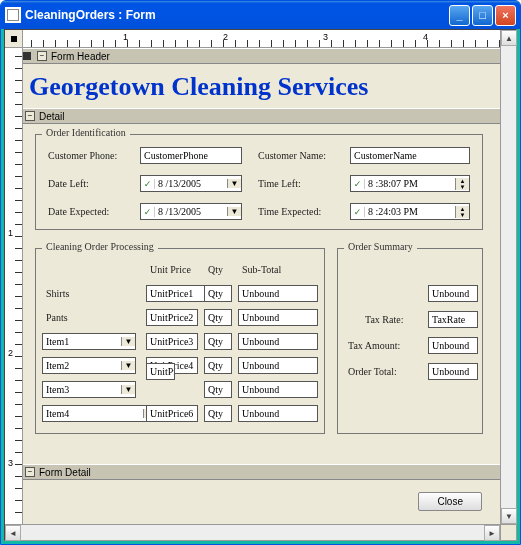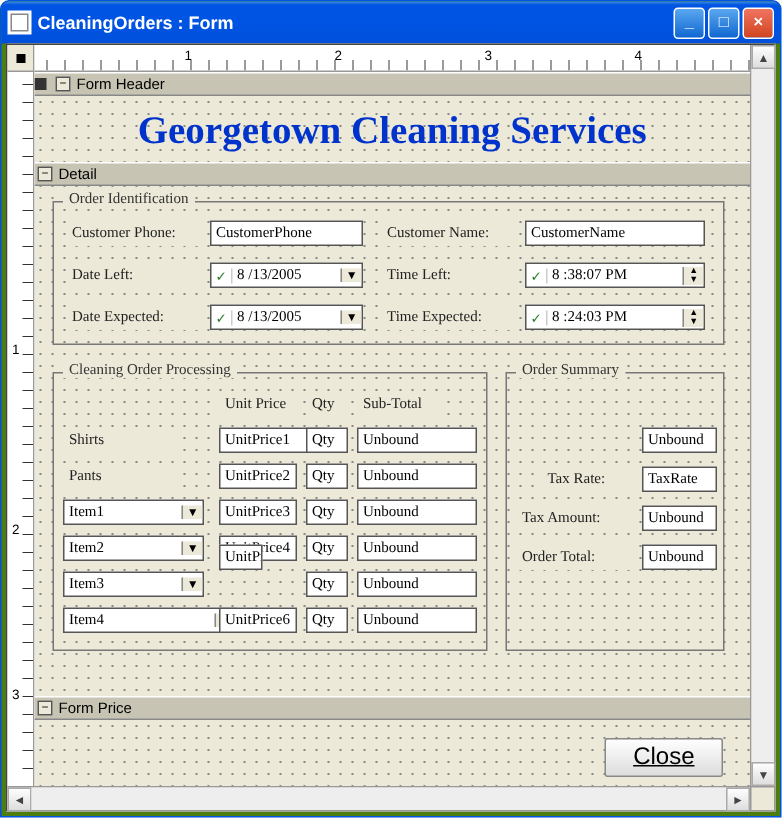--- a/index.html
+++ b/index.html
@@ -1,18 +1,18 @@
 <!DOCTYPE html>
 <html><head>
 <meta charset="utf-8">
 <style>
 * { box-sizing: border-box; margin: 0; padding: 0; }
 body { font-family: Tahoma, sans-serif; font-size: 11px; background: #fff; overflow: hidden; width: 521px; height: 545px; }
 
-.window { border: 1px solid #0054e3; border-radius: 6px 6px 0 0; width: 521px; height: 545px; background: #4d7c0f; position: relative; }
+.window { border: 1px solid #0054e3; border-radius: 6px 6px 0 0; width: 521px; height: 545px; background: #14b8a6; position: relative; }
 .titlebar { background: linear-gradient(to bottom, #3c8cde 0%, #0054e3 8%, #0054e3 50%, #0050da 100%); height: 28px; border-radius: 5px 5px 0 0; display: flex; align-items: center; padding: 0 4px; }
 .titlebar-icon { width: 16px; height: 16px; background: #fff; margin-right: 4px; display: inline-block; position: relative; }
 .titlebar-icon::before { content: ""; position: absolute; top: 2px; left: 2px; right: 2px; bottom: 2px; border: 1px solid #888; }
 .titlebar-text { color: #fff; font-weight: bold; font-size: 12px; flex: 1; }
 .titlebar-buttons { display: flex; gap: 2px; }
 .titlebar-btn { width: 21px; height: 21px; border-radius: 3px; border: 1px solid #fff; display: flex; align-items: center; justify-content: center; font-family: Arial; font-weight: bold; font-size: 11px; color: #fff; }
 .btn-min, .btn-max { background: linear-gradient(to bottom, #5aa7f0, #1067d0); }
 .btn-close { background: linear-gradient(to bottom, #f07460, #d04520); }
 
 .workarea { position: absolute; top: 28px; left: 3px; right: 3px; bottom: 3px; background: #fff; border: 1px inset #999; }
@@ -34,42 +34,42 @@
   background-color: #ece9d8;
   background-image: radial-gradient(circle, #888 0.5px, transparent 0.5px);
   background-size: 8px 8px; }
 
 .section-bar { background: #c8c4b4; border-top: 1px solid #fff; border-bottom: 1px solid #888; height: 16px; display: flex; align-items: center; padding-left: 2px; font-size: 10px; }
 .section-bar .toggle { width: 10px; height: 10px; background: #ece9d8; border: 1px solid #555; margin-right: 4px; display: flex; align-items: center; justify-content: center; font-size: 8px; line-height: 1; }
 .section-bar .sq { width: 8px; height: 8px; background: #333; margin-left: -2px; margin-right: 6px; }
 
 .section-body { position: relative; }
 
-.big-title { font-family: "Times New Roman", serif; font-size: 26px; font-weight: bold; color: #0033cc; padding: 8px 6px; text-align: center; }
+.big-title { font-family: "Times New Roman", serif; font-size: 26px; font-weight: bold; color: #0033cc; padding: 8px 6px; }
 
 .groupbox { position: absolute; border: 1px solid #777; font-family: Liberation Serif, serif; }
 .groupbox .legend { position: absolute; top: -8px; left: 6px; background: #ece9d8; padding: 0 4px; font-size: 10px; color: #333; }
 
 .control { position: absolute; background: #fff; border: 1px solid #555; font-size: 10px; padding: 2px 3px; height: 17px; display: flex; align-items: center; overflow: hidden; white-space: nowrap; }
 .label { position: absolute; background: #ece9d8; font-size: 10px; padding: 2px 3px; height: 17px; display: flex; align-items: center; border: 1px solid transparent; color: #222; }
 
 .combo { display: flex; padding: 0; }
 .combo .val { flex: 1; padding: 2px 3px; }
 .combo .arrow { width: 14px; background: #ece9d8; border-left: 1px solid #888; display: flex; align-items: center; justify-content: center; font-size: 8px; }
 .date .chk { width: 14px; display: flex; align-items: center; justify-content: center; border-right: 1px solid #ccc; color: #2a7e2a; font-size: 9px; }
 .date .spin { width: 14px; background: #ece9d8; border-left: 1px solid #888; display: flex; flex-direction: column; }
 .date .spin span { flex: 1; font-size: 6px; line-height: 1; text-align: center; }
 
 .scroll-h { position: absolute; left: 0; right: 16px; bottom: 0; height: 16px; background: #ece9d8; border-top: 1px solid #999; display: flex; }
 .scroll-v { position: absolute; top: 0; right: 0; bottom: 16px; width: 16px; background: #ece9d8; border-left: 1px solid #999; display: flex; flex-direction: column; }
 .scroll-btn { width: 16px; height: 16px; background: linear-gradient(#fefefe,#ddd); border: 1px solid #aaa; display: flex; align-items: center; justify-content: center; font-size: 8px; color: #444; }
 .scroll-track { flex: 1; background: #eee; }
 .scroll-corner { position: absolute; right: 0; bottom: 0; width: 16px; height: 16px; background: #ece9d8; border-top: 1px solid #999; border-left: 1px solid #999; }
 
-.close-btn { background: linear-gradient(#fefefe,#ddd); border: 1px solid #888; border-radius: 2px; padding: 3px 18px; font-size: 16px; text-decoration: underline; }
+.close-btn { background: linear-gradient(#fefefe,#ddd); border: 1px solid #888; border-radius: 2px; padding: 3px 18px; font-size: 10px; }
 </style>
 </head>
 <body>
 
 <div class="window">
   <div class="titlebar">
     <span class="titlebar-icon"></span>
     <span class="titlebar-text">CleaningOrders : Form</span>
     <div class="titlebar-buttons">
       <div class="titlebar-btn btn-min">_</div>
@@ -208,21 +208,21 @@
           <div class="label" style="left:6px;top:88px;width:80px">Tax Amount:</div>
           <div class="control" style="left:90px;top:88px;width:50px">Unbound</div>
 
           <div class="label" style="left:6px;top:114px;width:80px">Order Total:</div>
           <div class="control" style="left:90px;top:114px;width:50px">Unbound</div>
         </div>
       </div>
 
       <div class="section-bar">
         <span class="toggle">−</span>
-        <span>Form Price</span>
+        <span>Form Detail</span>
       </div>
       <div class="section-body" style="height:44px">
         <button class="close-btn" style="position:absolute;right:18px;top:12px">Close</button>
       </div>
     </div>
 
     <div class="scroll-v">
       <div class="scroll-btn">▲</div>
       <div class="scroll-track"></div>
       <div class="scroll-btn">▼</div>

